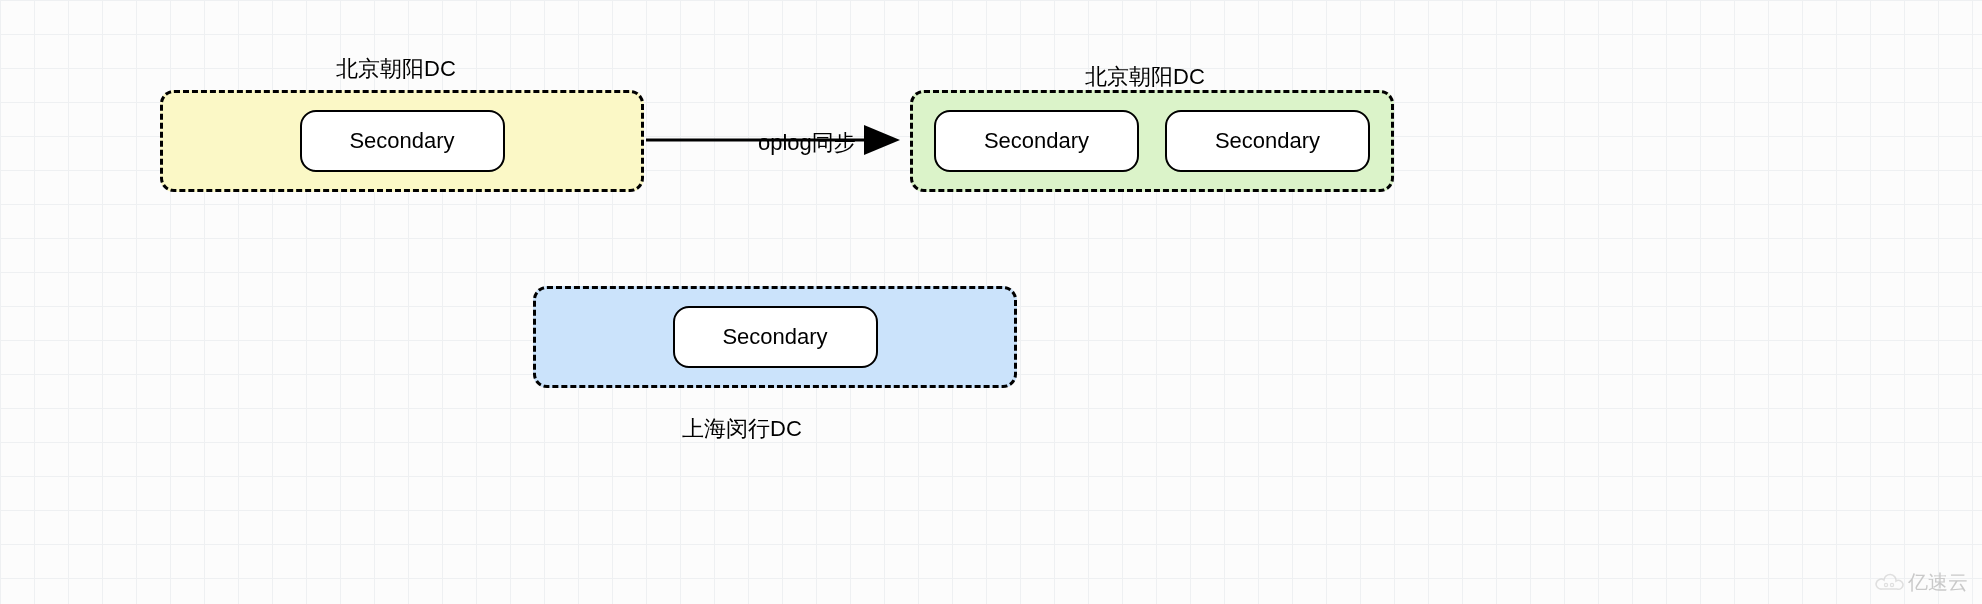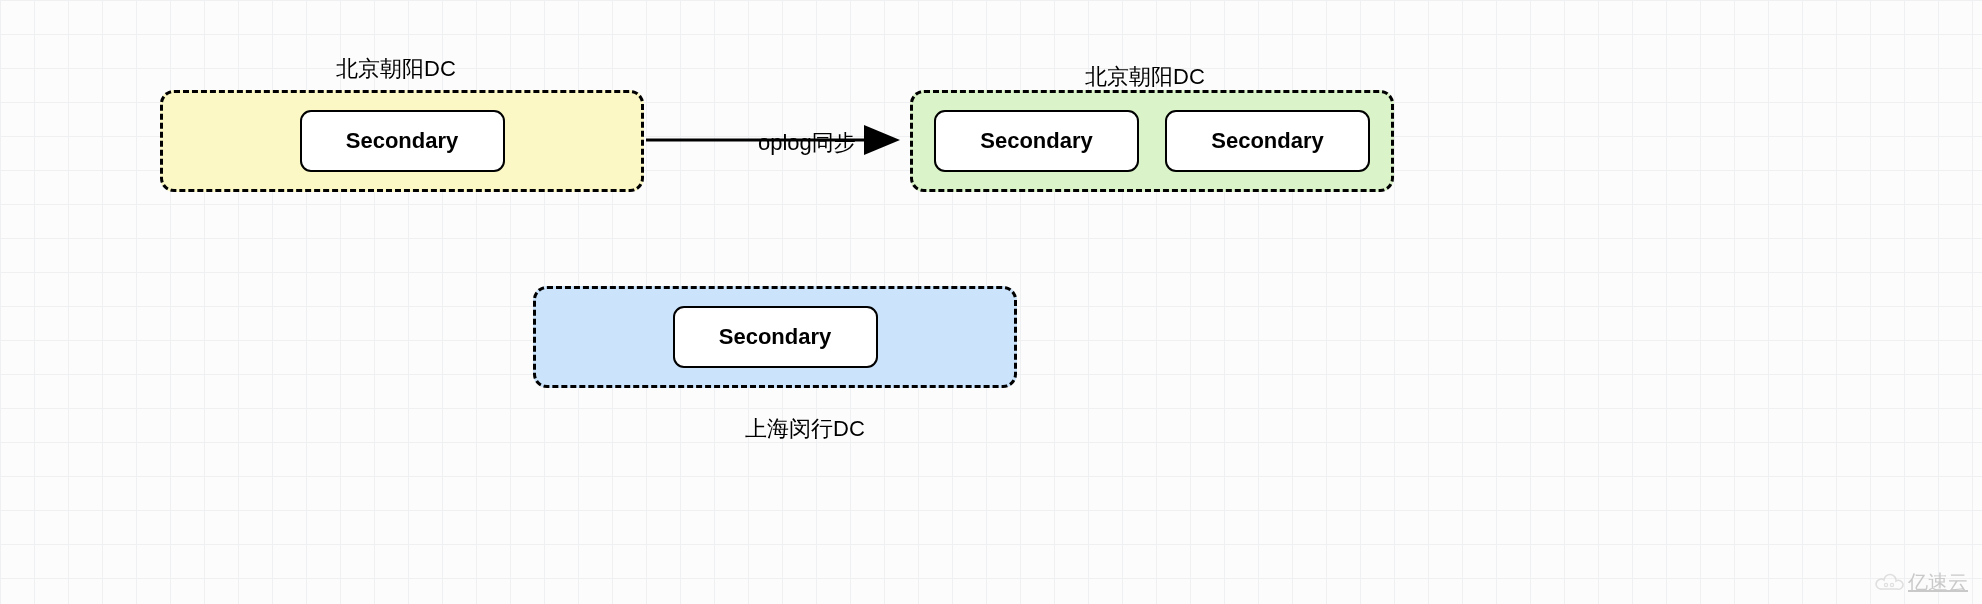--- a/index.html
+++ b/index.html
@@ -24,46 +24,44 @@
     justify-content: center;
     gap: 26px;
     padding: 0 20px;
   }
   .dc-yellow { background: #fbf8c6; }
   .dc-green  { background: #dbf3c9; }
   .dc-blue   { background: #cbe3fb; }
   .node {
     background: #fff;
     border: 2px solid #000;
-    border-radius: 11px;
+    border-radius: 16px;
     width: 205px;
     height: 62px;
     display: flex;
     align-items: center;
     justify-content: center;
     font-size: 22px;
     color: #000;
-    font-weight: bold;
   }
   .label {
     position: absolute;
     font-size: 22px;
     color: #000;
     white-space: nowrap;
   }
   .watermark {
     position: absolute;
     right: 14px;
     bottom: 8px;
     color: #c9c9c9;
     font-size: 20px;
     display: flex;
     align-items: center;
     gap: 4px;
-    text-decoration: underline;
   }
   .watermark svg { opacity: 0.55; }
 </style>
 </head>
 <body>
 
 <div class="label" style="left:336px; top:54px;">北京朝阳DC</div>
 
 <div class="dc-box dc-yellow" style="left:160px; top:90px; width:484px; height:102px;">
   <div class="node">Secondary</div>
@@ -73,21 +71,21 @@
 
 <div class="dc-box dc-green" style="left:910px; top:90px; width:484px; height:102px;">
   <div class="node">Secondary</div>
   <div class="node">Secondary</div>
 </div>
 
 <div class="dc-box dc-blue" style="left:533px; top:286px; width:484px; height:102px;">
   <div class="node">Secondary</div>
 </div>
 
-<div class="label" style="left:714px; top:414px;padding-left:31px;">上海闵行DC</div>
+<div class="label" style="left:682px; top:414px;">上海闵行DC</div>
 
 <svg style="position:absolute; left:644px; top:118px; width:266px; height:44px;">
   <defs>
     <marker id="ah" markerWidth="12" markerHeight="10" refX="10" refY="5" orient="auto">
       <path d="M0,0 L12,5 L0,10 Z" fill="#000"></path>
     </marker>
   </defs>
   <line x1="2" y1="22" x2="250" y2="22" stroke="#000" stroke-width="3" marker-end="url(#ah)"></line>
 </svg>
 

